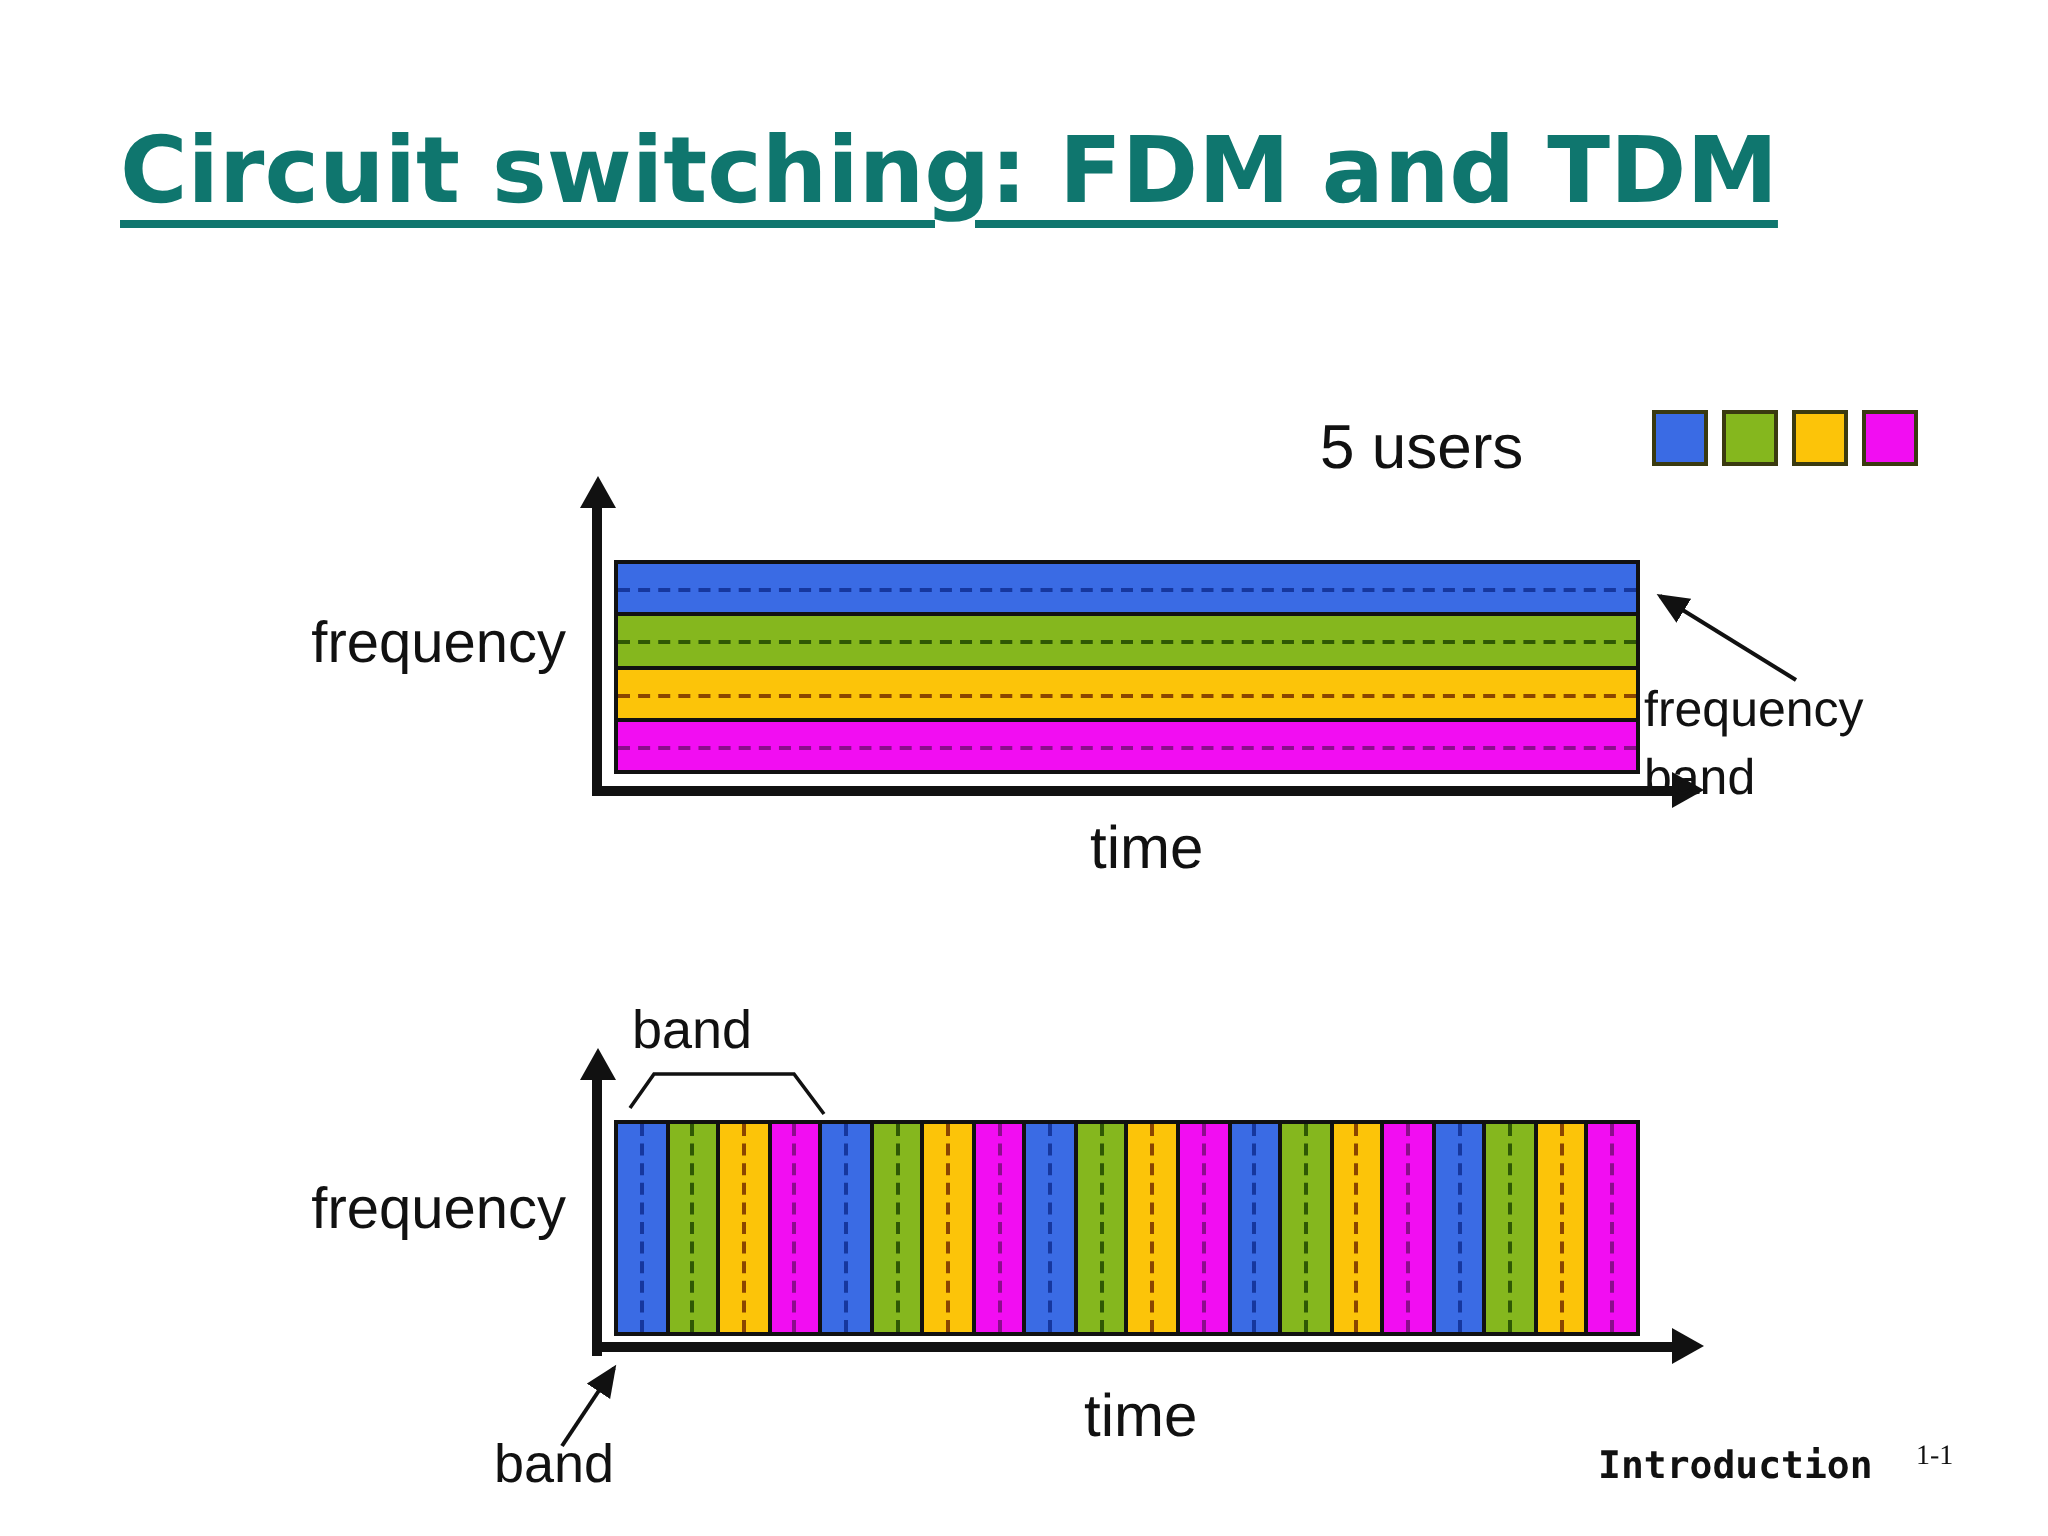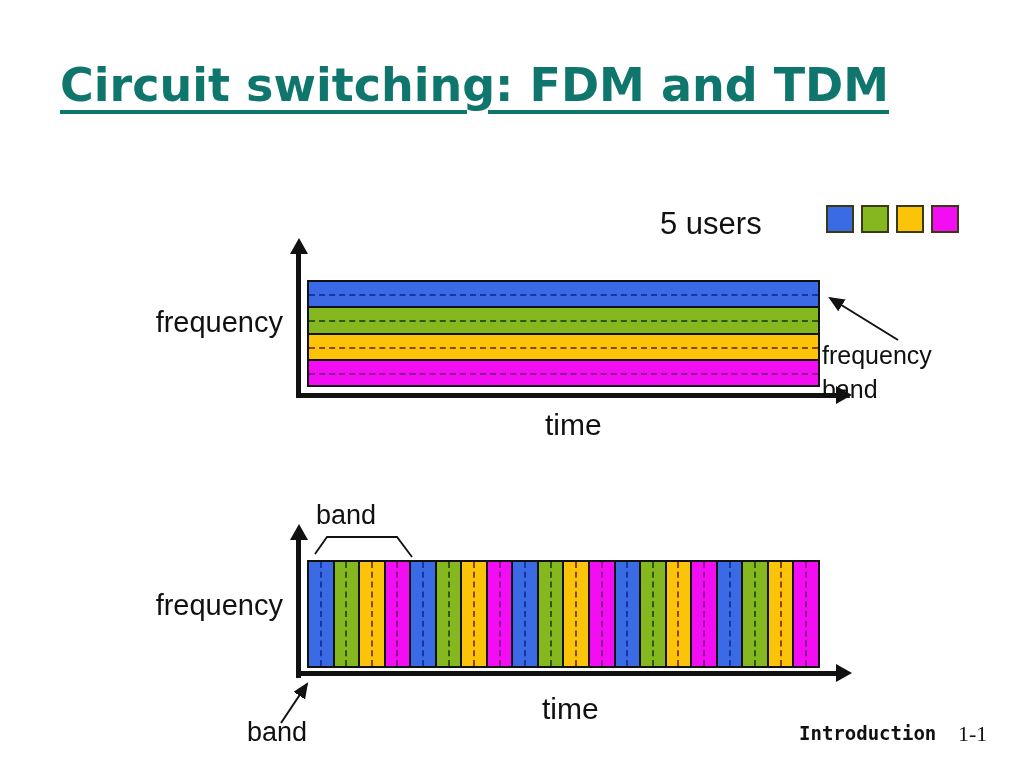--- a/index.html
+++ b/index.html
@@ -50,21 +50,21 @@
   .time-label-fdm{position:absolute;left:545px;top:408px;font-size:30px;}
   .band-callout{position:absolute;left:822px;top:338px;width:135px;font-size:25px;line-height:34px;}
   .frame-label{position:absolute;left:316px;top:500px;font-size:27px;}
   .freq-label-tdm{position:absolute;left:128px;top:589px;width:155px;font-size:29px;text-align:right;}
   .time-label-tdm{position:absolute;left:542px;top:692px;font-size:30px;}
   .slot-label{position:absolute;left:247px;top:717px;font-size:27px;}
 
   
   .footer-section{position:absolute;left:799px;top:722px;font-size:19px;
                   font-family:"DejaVu Sans Mono",monospace;font-weight:bold;}
-  .footer-page{position:absolute;left:958px;top:721px;font-size:22px;
+  .footer-page{position:absolute;left:958px;top:721px;font-size:14px;
                font-family:"Liberation Serif",serif;}
 
   .overlay{position:absolute;left:0;top:0;width:1024px;height:768px;pointer-events:none;}
 </style>
 </head>
 <body>
 
 <div class="slide">
 
   <div class="title">Circuit switching: FDM and TDM</div>

